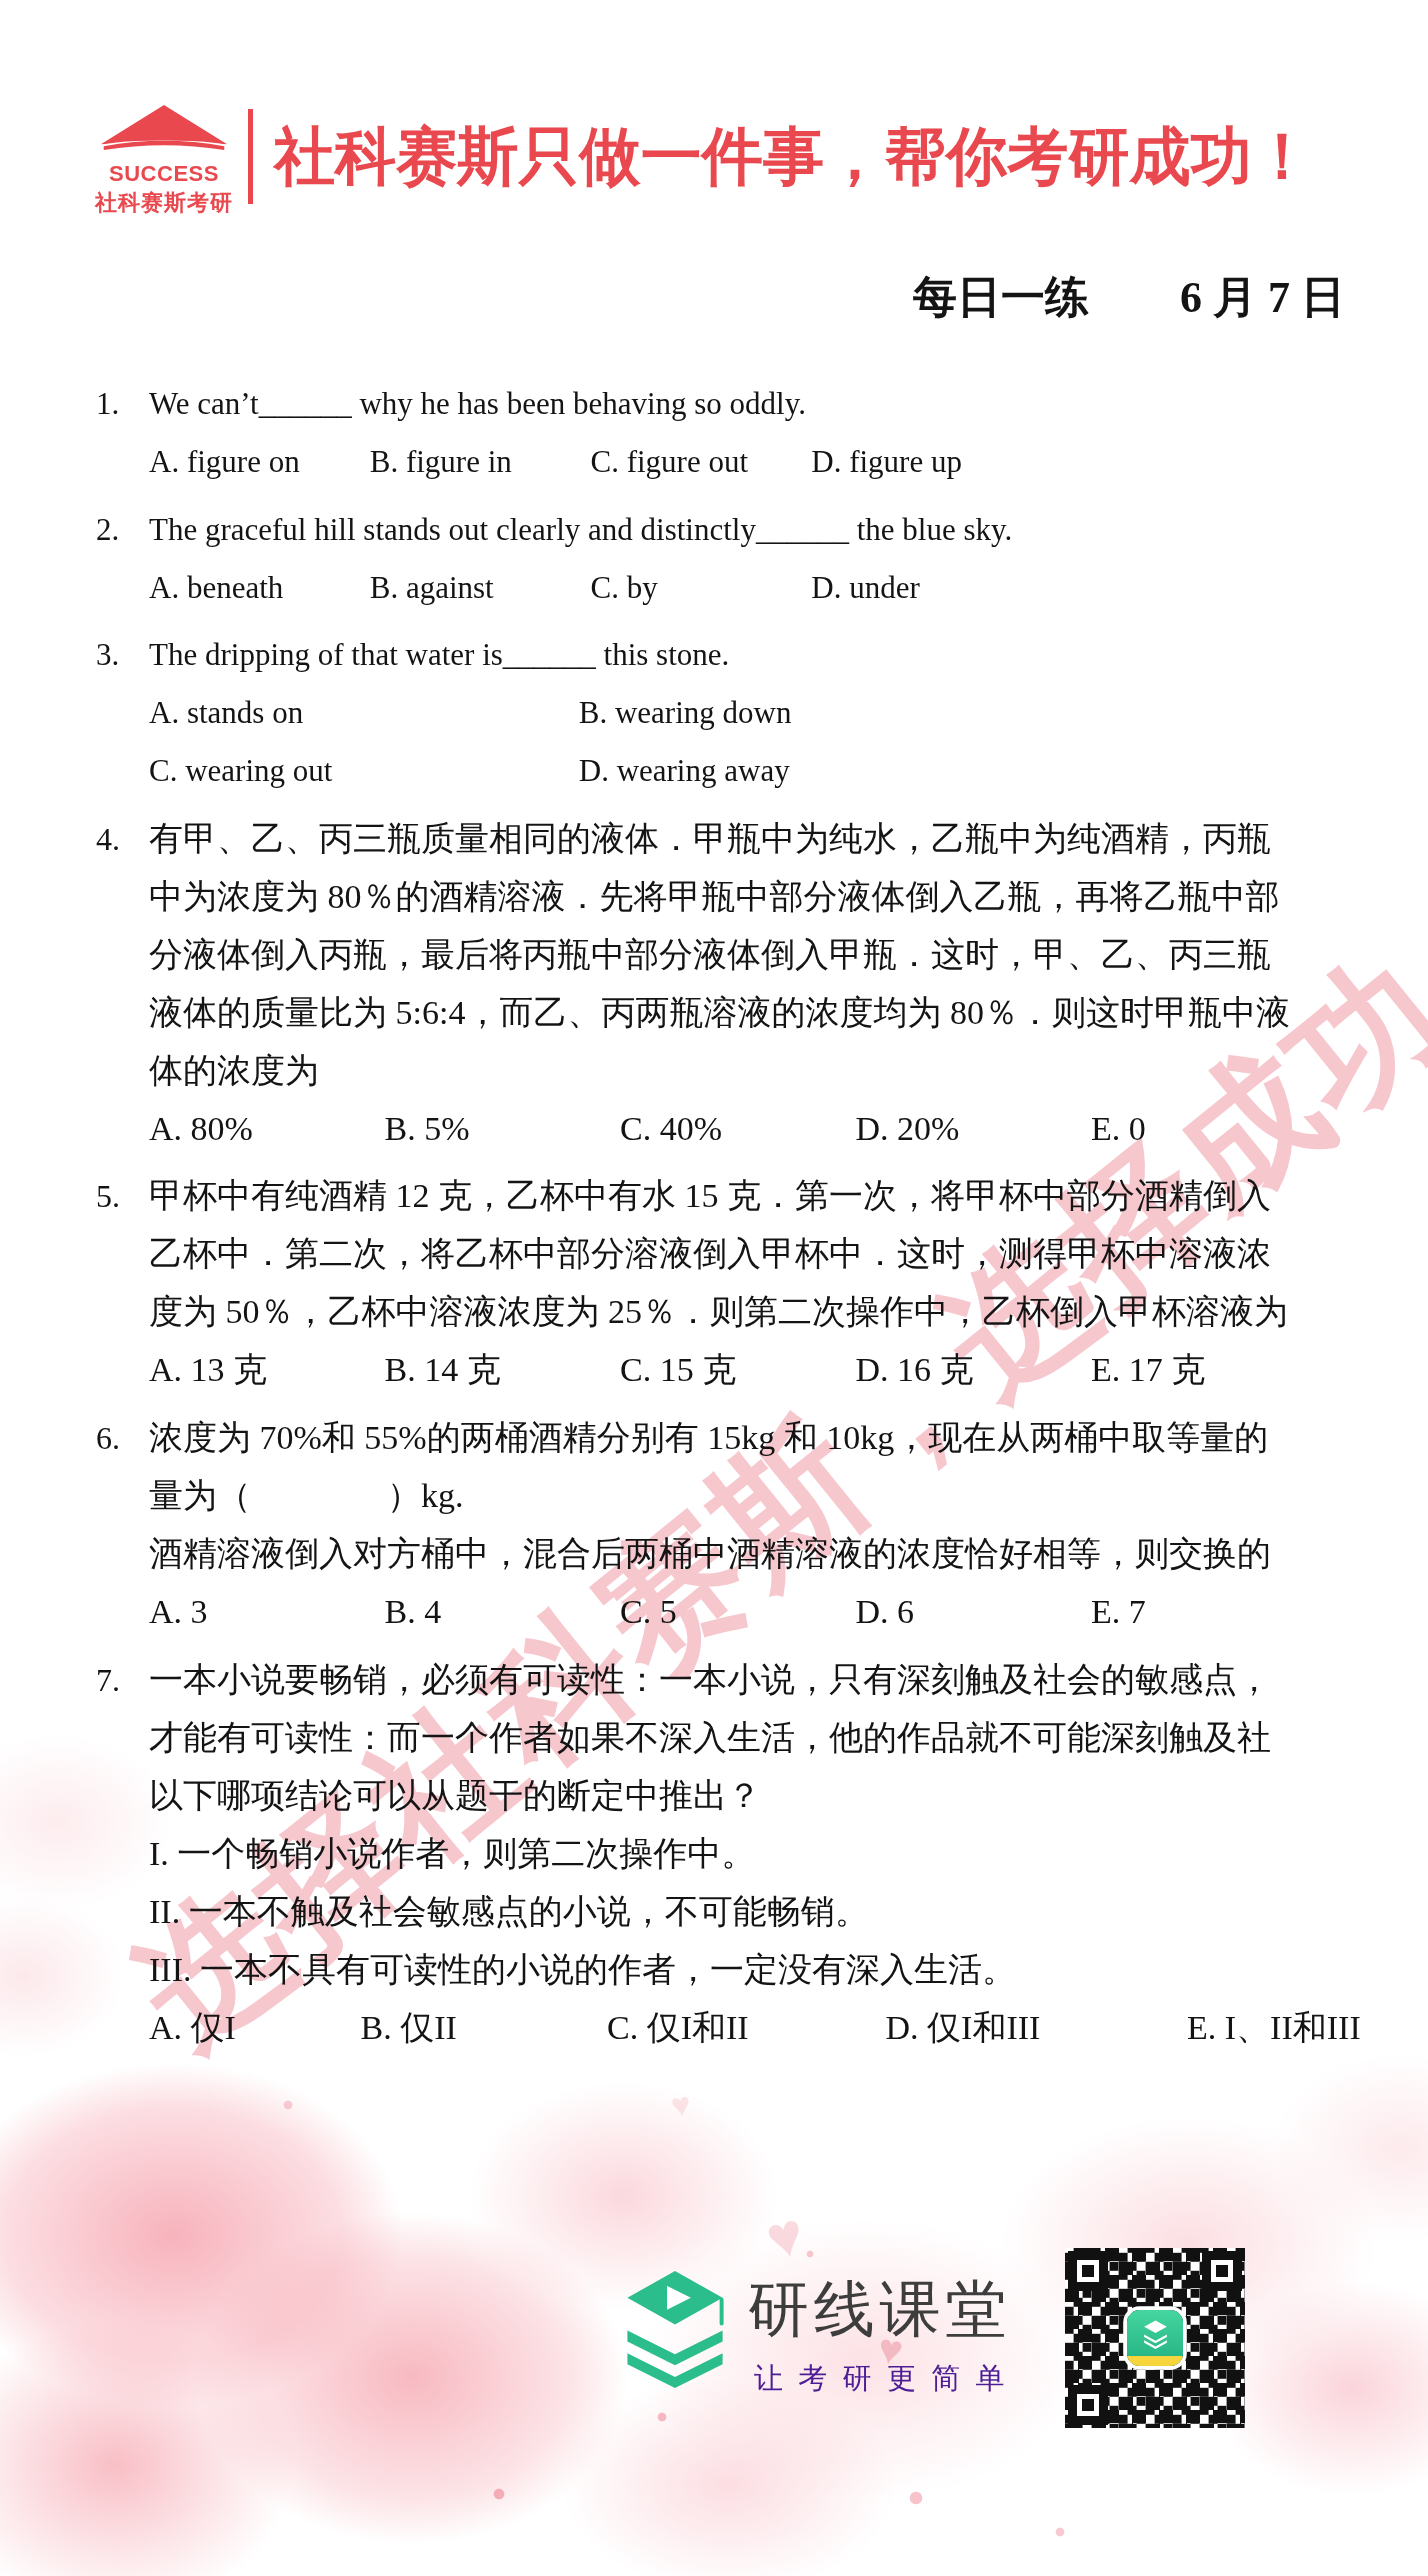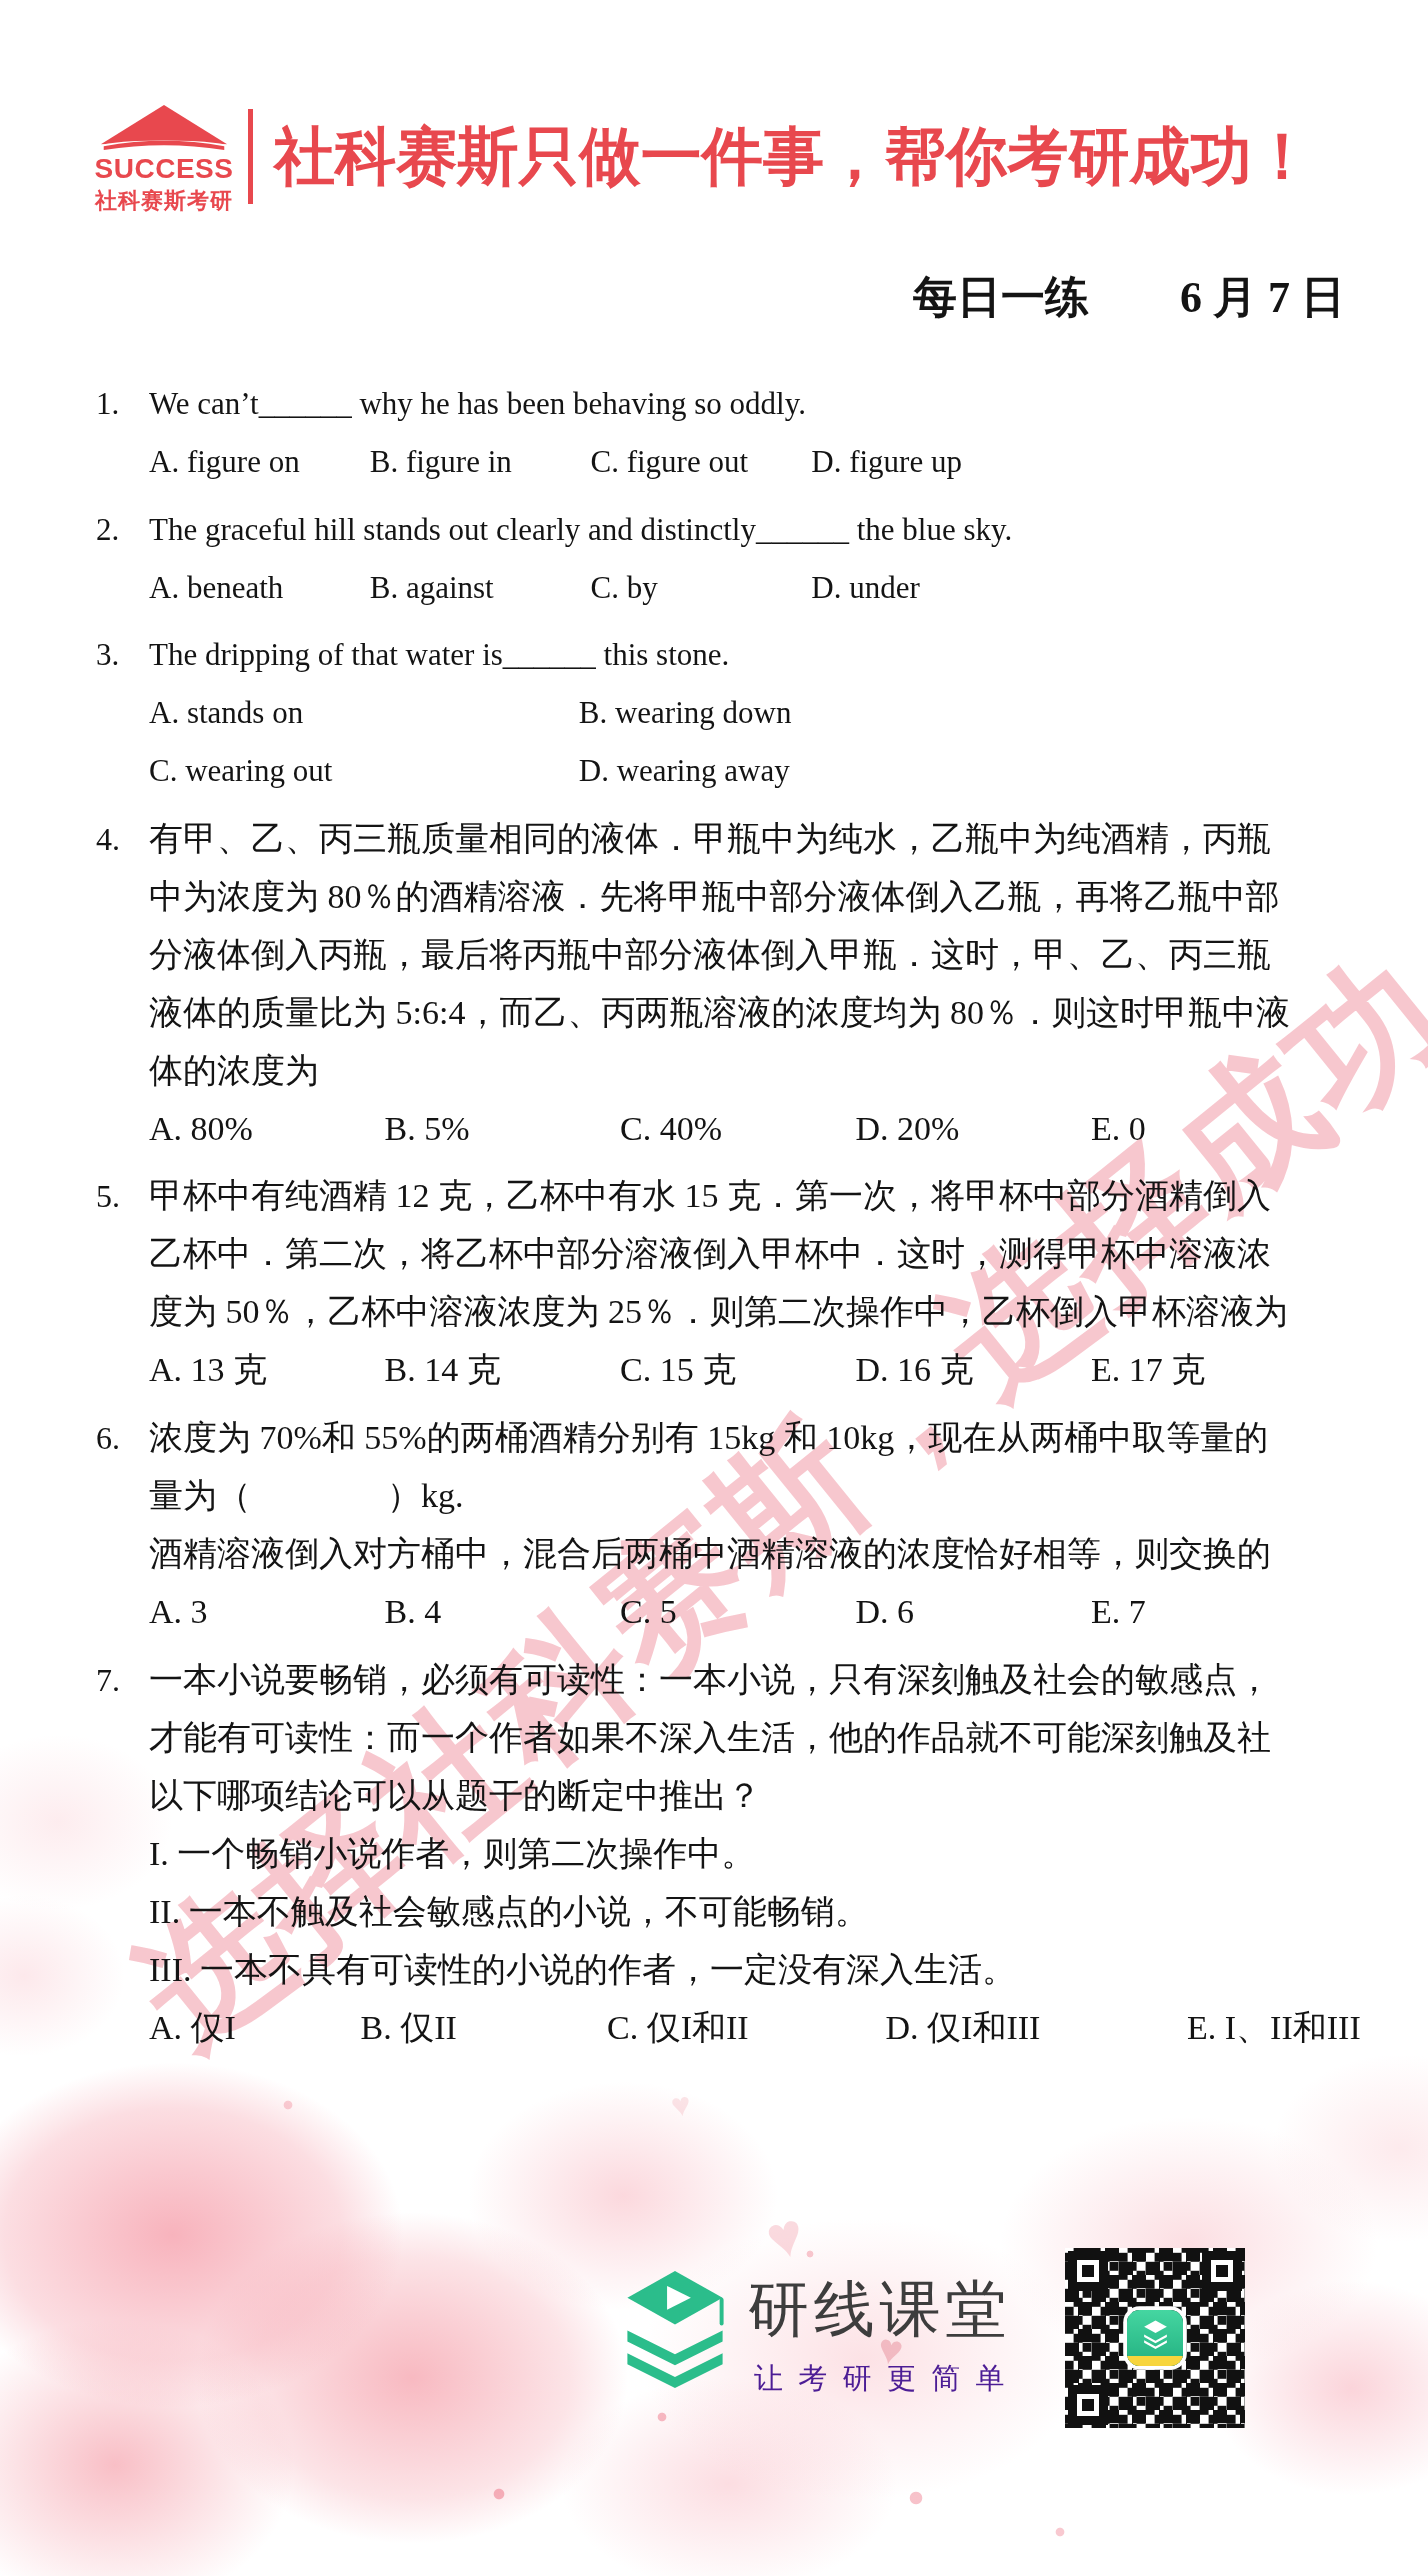--- a/index.html
+++ b/index.html
@@ -38,21 +38,21 @@
   .heart.h3{left:671px;top:2086px;font-size:33px;transform:rotate(-8deg);color:rgba(240,150,162,.25);}
 
   
   .watermark{position:absolute;left:-72px;top:1405px;width:1726px;z-index:1;text-align:center;
     font-family:var(--sans);font-weight:bold;font-size:144px;letter-spacing:3.8px;white-space:nowrap;
     color:rgba(235,108,126,.38);transform:rotate(-39deg);}
 
   
   .brand{position:absolute;left:92px;top:104px;width:144px;text-align:center;z-index:2;}
   .brand svg{display:block;margin:0 auto;}
-  .brand-name{font-family:var(--sans);font-weight:bold;color:var(--red);font-size:28px;line-height:1;margin-top:5px;letter-spacing:0.5px;}
+  .brand-name{font-family:var(--sans);font-weight:bold;color:var(--red);font-size:22px;line-height:1;margin-top:13px;letter-spacing:0.5px;}
   .brand-sub{font-family:Liberation Serif, serif;font-weight:bold;color:var(--red);font-size:22px;line-height:1;margin-top:6.7px;letter-spacing:1px;white-space:nowrap;}
   .hdivider{position:absolute;left:248px;top:109px;width:4.8px;height:95px;background:var(--red);z-index:2;}
   .slogan{position:absolute;left:274px;top:121px;z-index:2;font-family:var(--sans);font-weight:800;
     color:var(--red);font-size:63px;line-height:1.12;white-space:nowrap;transform:scaleX(.97);transform-origin:left center;}
 
   
   .content{position:absolute;left:96px;top:271px;width:1249px;z-index:2;}
   .doc-title{text-align:right;font-size:44px;font-weight:bold;line-height:54px;margin-bottom:50px;white-space:nowrap;}
   .doc-title .gap{display:inline-block;width:91px;}
   .q{position:relative;padding-left:53px;margin-bottom:9.6px;}

